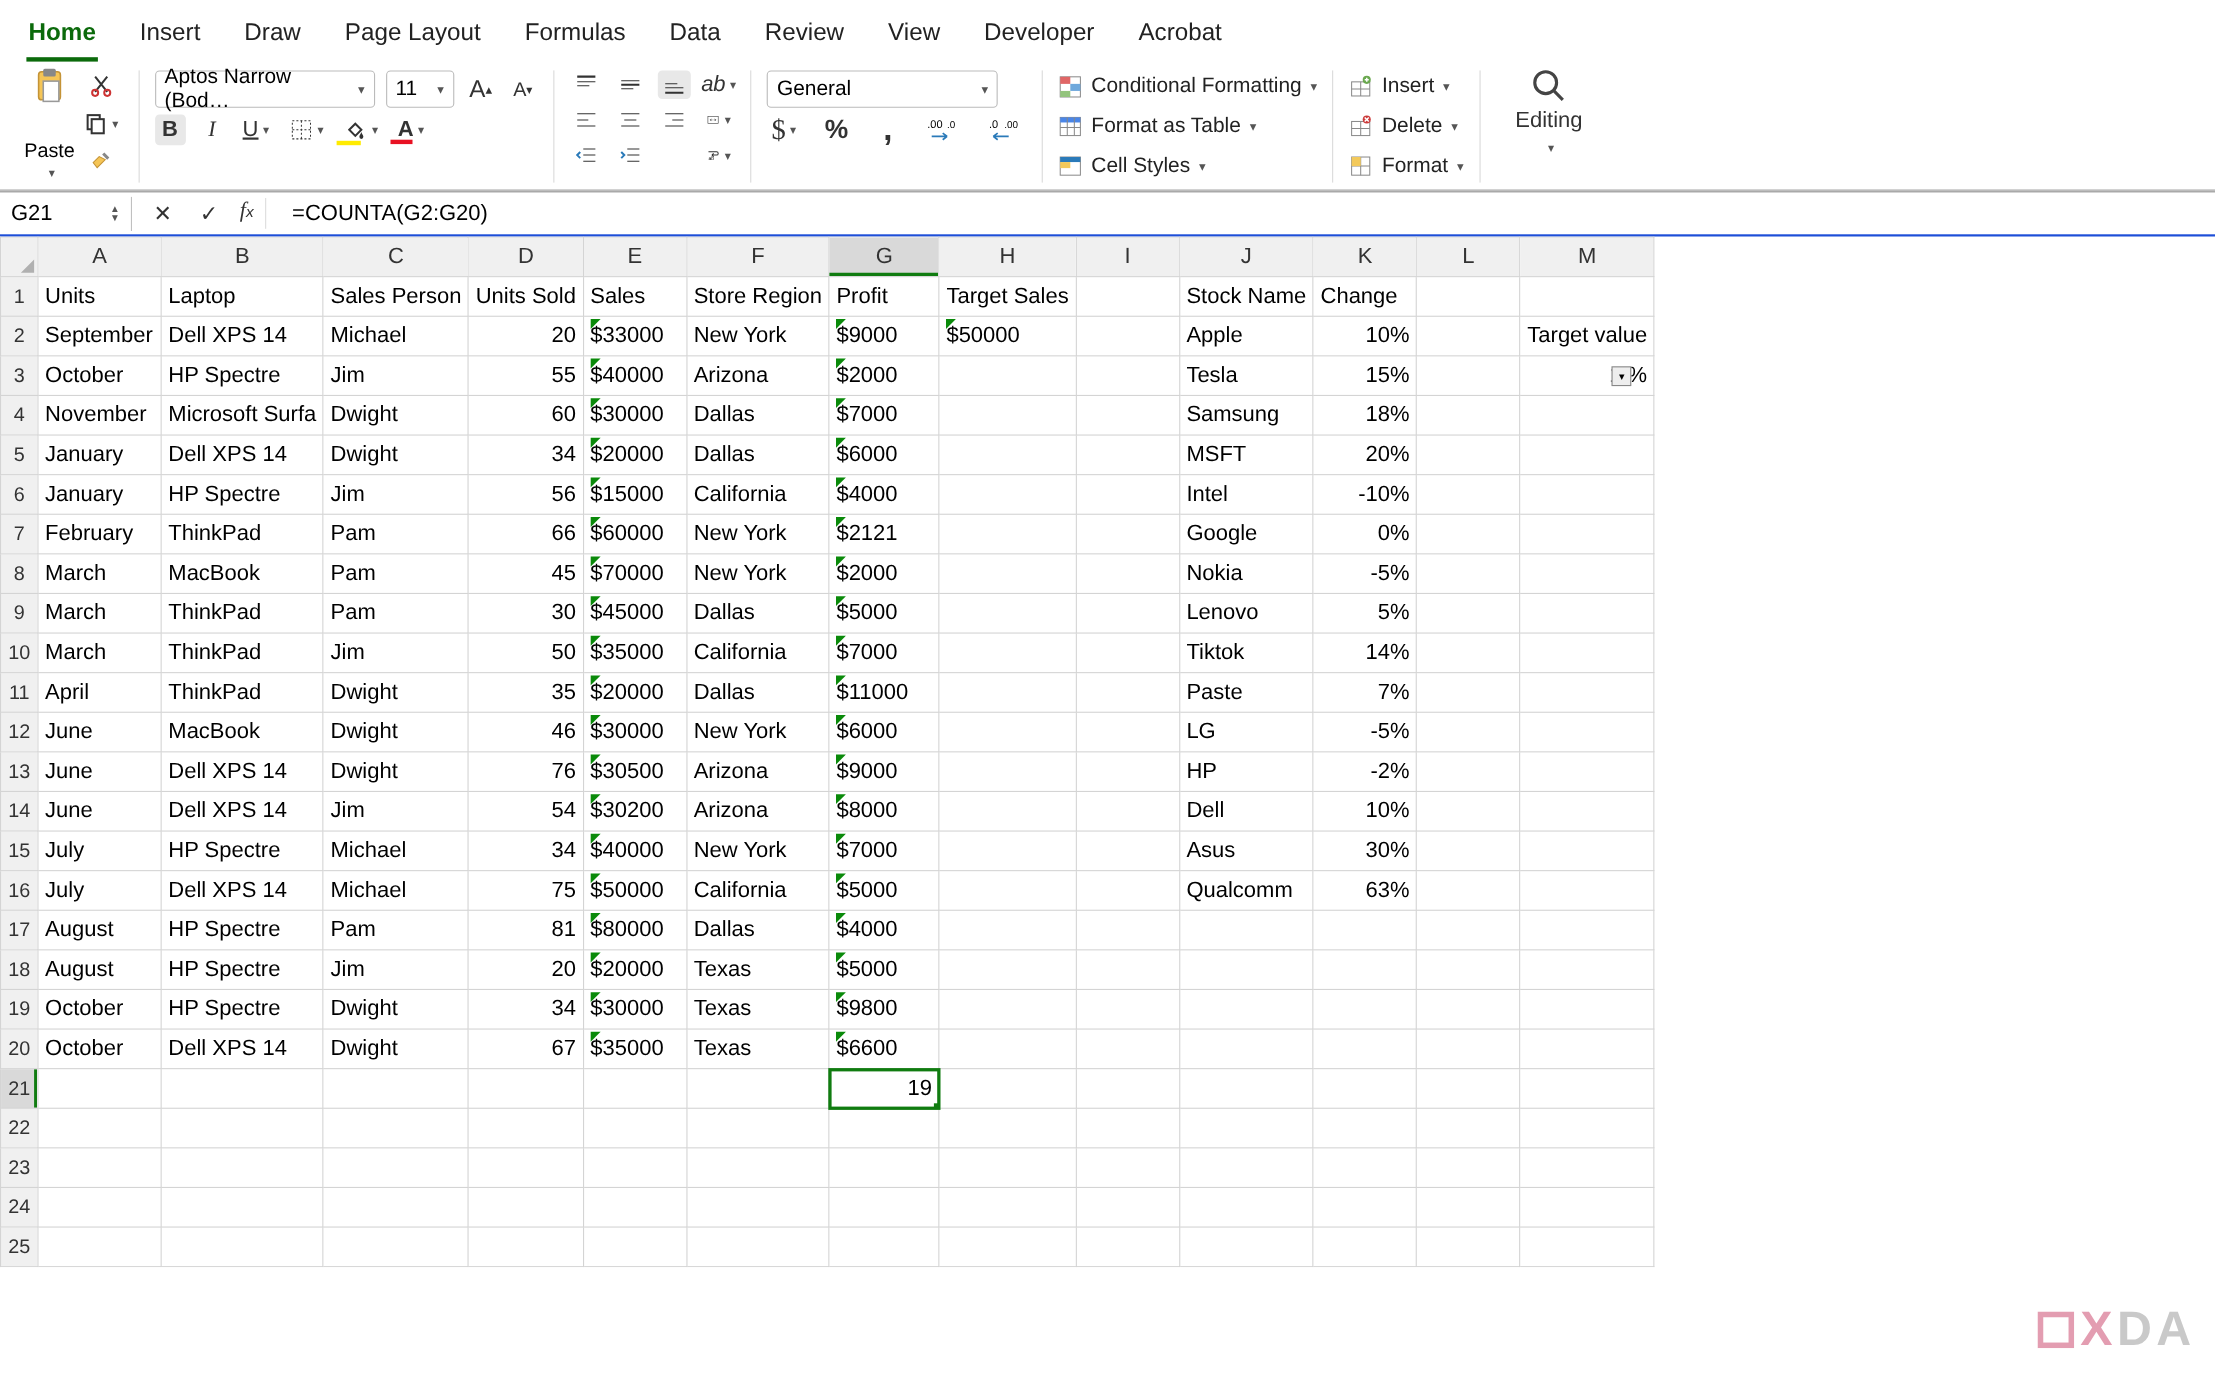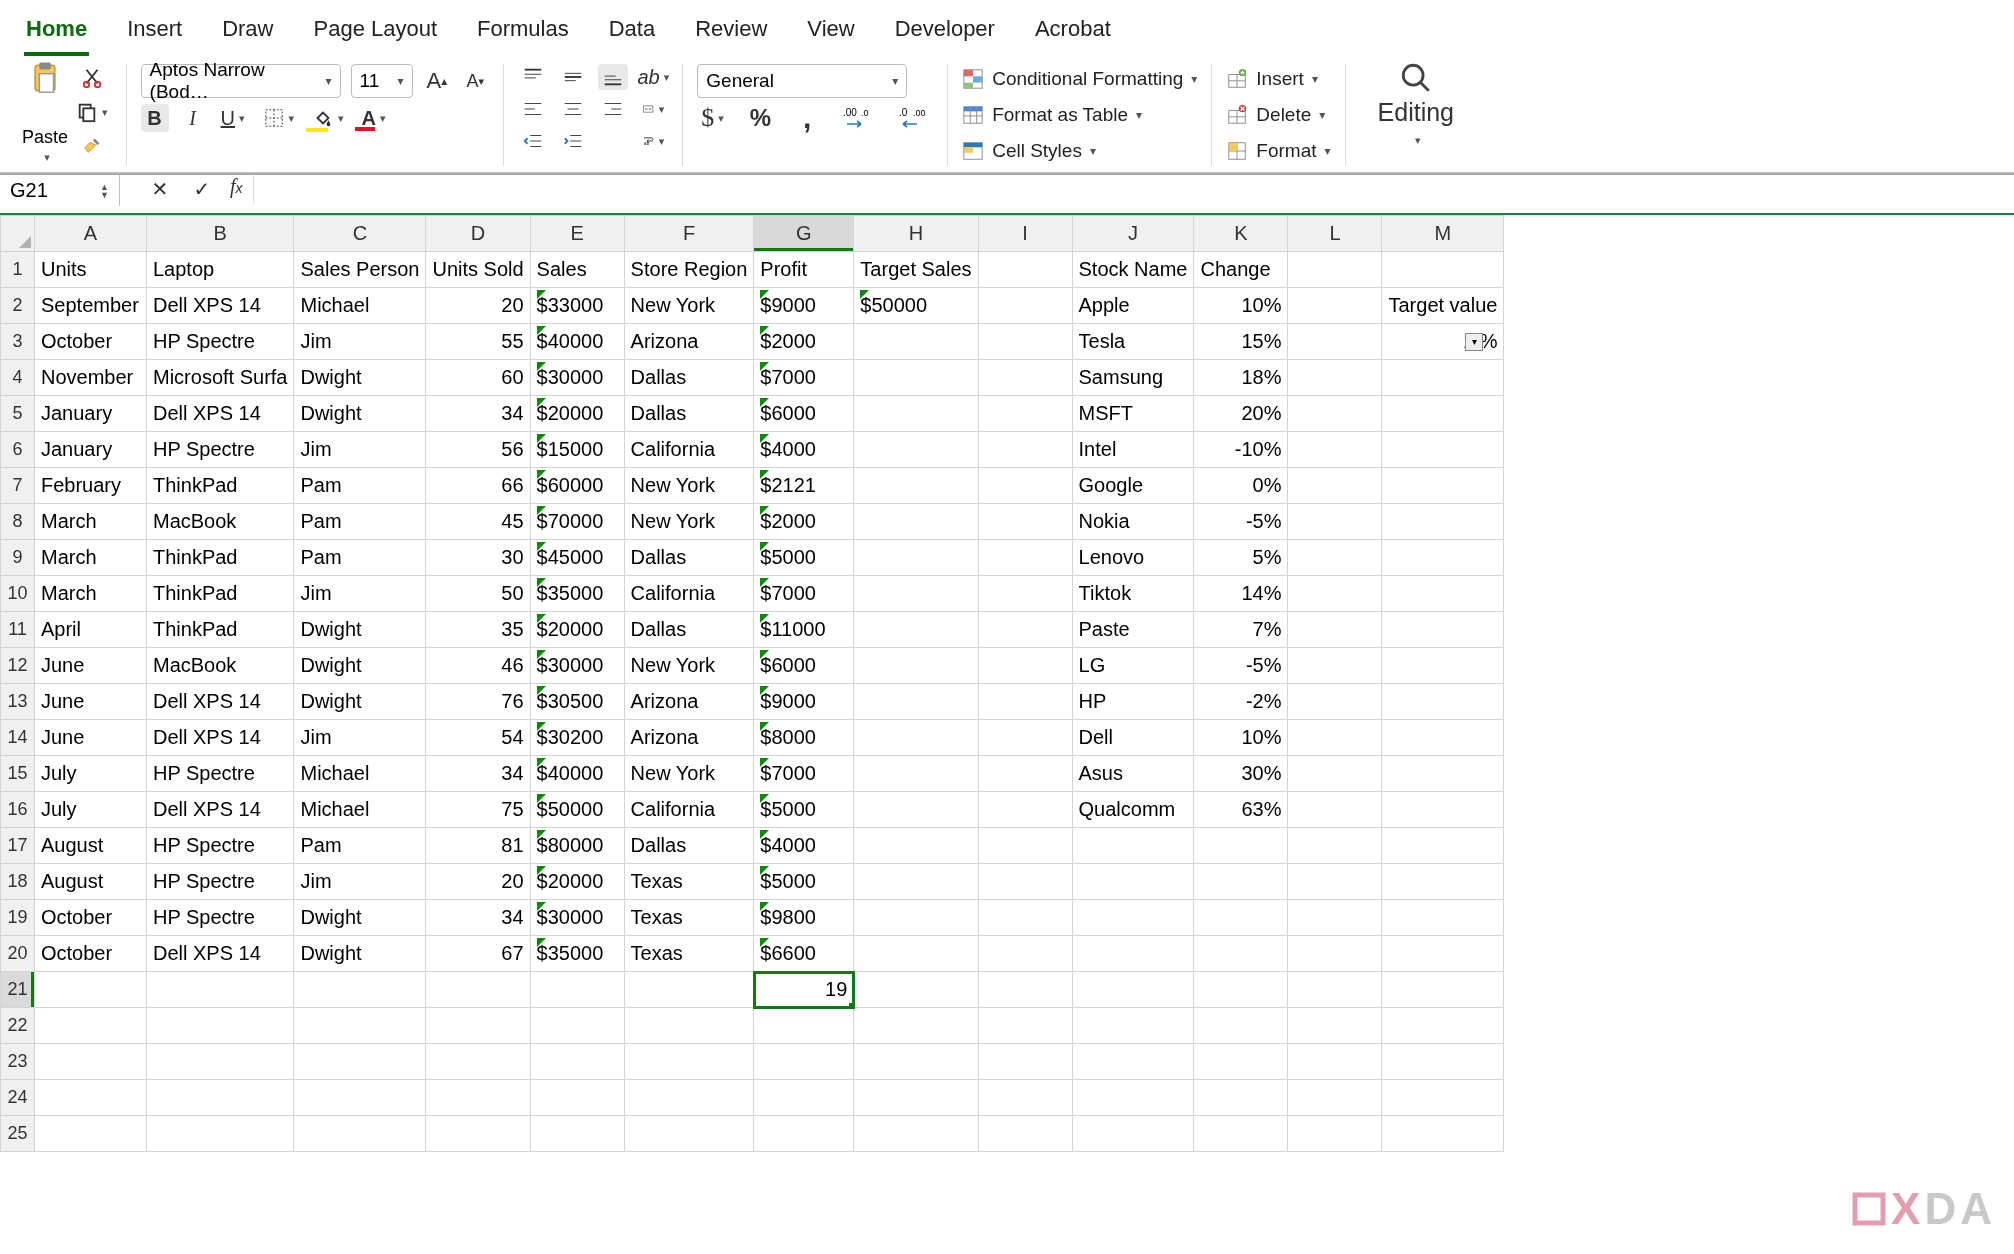--- a/index.html
+++ b/index.html
@@ -27,27 +27,27 @@
 .clip-col { display:flex; flex-direction:column; align-items:center; gap:2px; }
 .clip-stack { display:flex; align-items:flex-start; gap:4px; }
 .mini-col { display:flex; flex-direction:column; gap:6px; }
 
 .font-sel { width: 200px; height: 34px; }
 .size-sel { width: 62px; height: 34px; }
 
 .align-grid .row .btn { width:30px; height:26px;justify-content:center; }
 
 .edit-col{display:flex;flex-direction:column;align-items:center;gap:6px;padding:0 18px}
-.edit-label{font-size:25px;color:#333}
+.edit-label{font-size:20px;color:#333}
 
 .style-row{display:flex;align-items:center;gap:8px;font-size:19px;color:#222;height:30px;cursor:pointer}
 .style-row svg{width:22px;height:22px;flex:none}
 
 
-.fbar { display:flex; align-items:flex-start; border-top:2px solid #a9a9a9; border-bottom:2px solid #15803d; height:42px;gap:12px; }
+.fbar { display:flex; align-items:center; border-top:2px solid #a9a9a9; border-bottom:2px solid #1d4ed8; height:42px; }
 .name-box { width:120px; border-right:1px solid #c0c0c0; padding:4px 10px; font-size:20px; display:flex; align-items:center; justify-content:space-between; }
 .name-spin { display:flex; flex-direction:column; font-size:9px; color:#555; line-height:8px; }
 .fbar-icons{display:flex; gap:14px; padding:0 14px; color:#888; font-size:18px;}
 .fx{font-style:italic; font-family: 'Times New Roman', serif; font-size:20px; color:#333; padding-right:10px; border-right:1px solid #ddd;}
 .formula-input{flex:1; border:none; font-size:20px; padding:4px 10px; outline:none; background:transparent;}
 
 
 .grid-wrap{position:relative; overflow:hidden;}
 table.sheet{border-collapse:collapse; table-layout:fixed;}
 .sheet th, .sheet td{border:1px solid #d4d4d4; height:36px; font-size:20px; padding:2px 6px; white-space:nowrap; overflow:hidden; background:#fff;}
@@ -378,20 +378,21 @@
     <span class="name-spin">
         <span>▲</span>
         <span>▼</span>
       </span>
   </div>
   <div class="fbar-icons">
     <span class="btn">✕</span>
     <span class="btn">✓</span>
     <span class="fx">f<span style="font-size:14px">x</span></span>
   </div>
+  <input class="formula-input" value="=COUNTA(G2:G20)" style="">
 </div>
 
 <div class="grid-wrap">
 <table class="sheet" id="sheet">
   <thead>
         <tr id="colhdr">
           <th class="corner"></th>
           <th class="colA">A</th>
           <th class="colB">B</th>
           <th class="colC">C</th>

